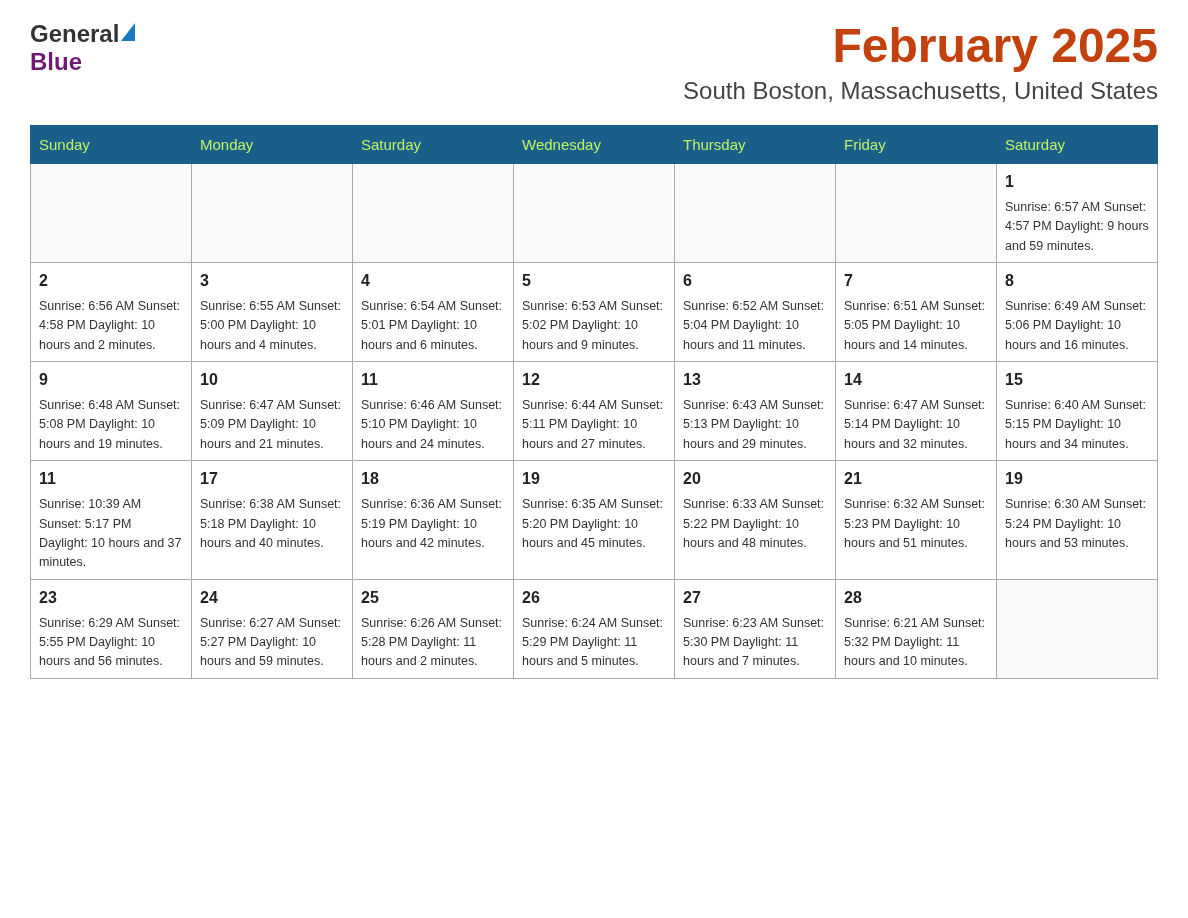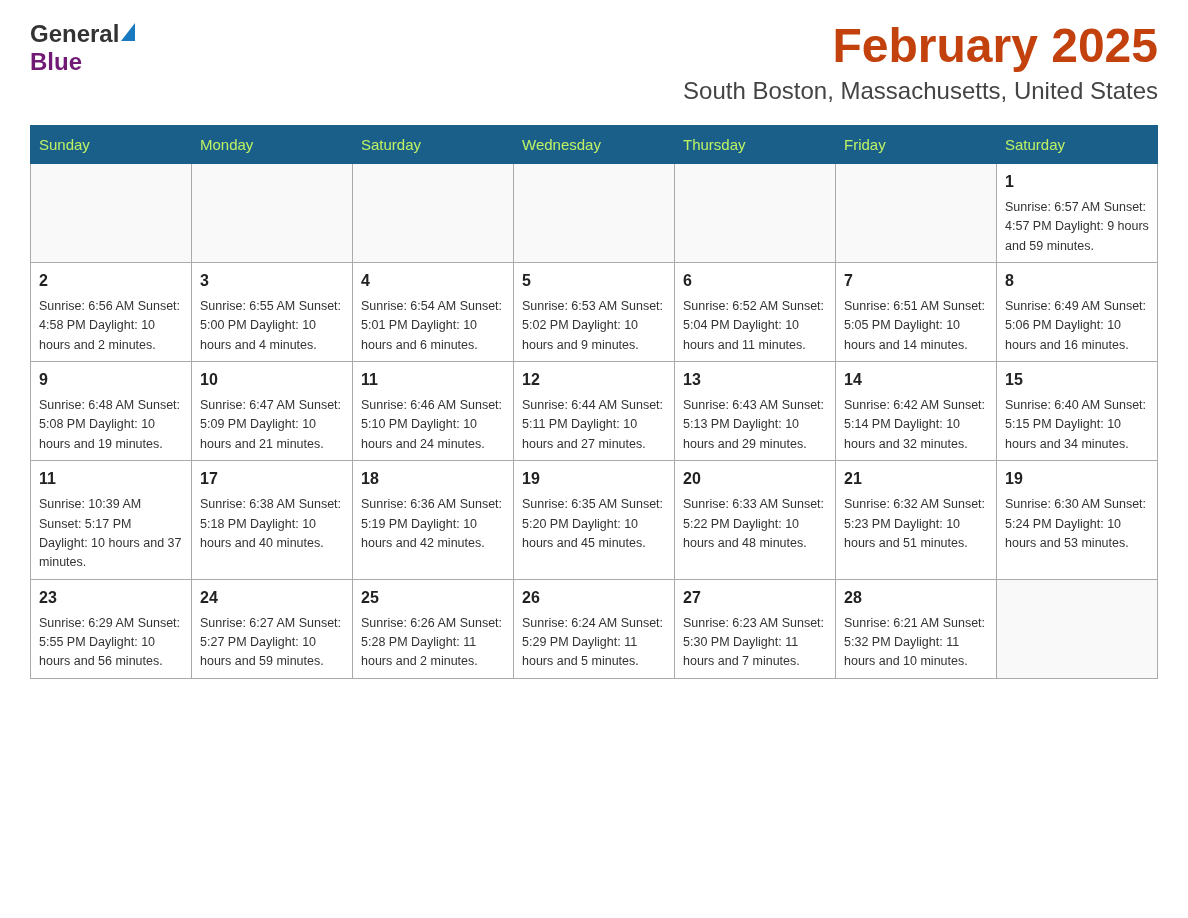--- a/index.html
+++ b/index.html
@@ -230,21 +230,21 @@
         </td>
         <td>
           <span class="day-num">13</span>
           <div class="day-info">Sunrise: 6:43 AM
 Sunset: 5:13 PM
 Daylight: 10 hours
 and 29 minutes.</div>
         </td>
         <td>
           <span class="day-num">14</span>
-          <div class="day-info">Sunrise: 6:42 AM
+          <div class="day-info">Sunrise: 6:47 AM
 Sunset: 5:14 PM
 Daylight: 10 hours
 and 32 minutes.</div>
         </td>
         <td>
           <span class="day-num">15</span>
           <div class="day-info">Sunrise: 6:40 AM
 Sunset: 5:15 PM
 Daylight: 10 hours
 and 34 minutes.</div>

